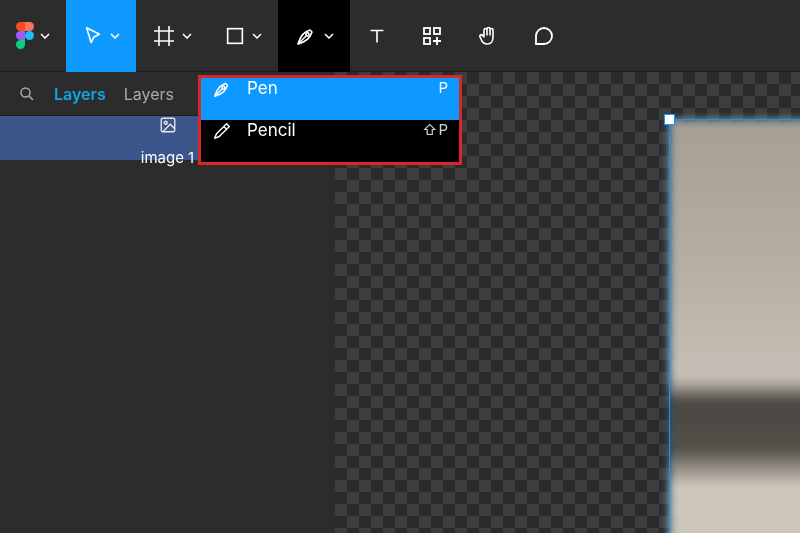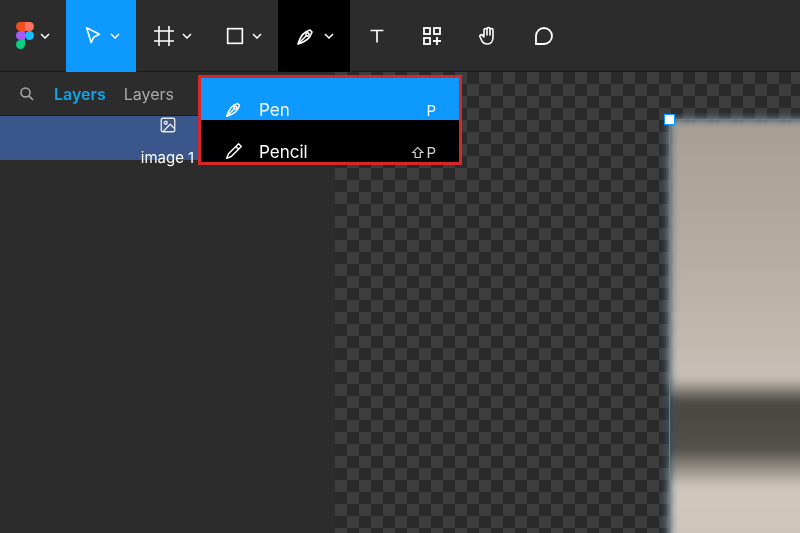--- a/index.html
+++ b/index.html
@@ -39,21 +39,21 @@
     background:
       linear-gradient(180deg,#a79e94 0%,#b6ada3 30%,#c8c0b6 55%,#4a4742 60%,#53504a 70%,#d0c8bd 78%,#cac2b7 100%);
     filter: blur(4px);
   }
   .imgframe-outline { position:absolute; left:335px; top:48px; width:300px; height:470px; outline:1px solid #0d99ff; pointer-events:none;}
   .handle { position:absolute; width:9px; height:9px; background:#fff; outline:1px solid #0d99ff; }
   .handle.tl { left:-5px; top:-5px; }
 
   
   .dropdown { position:absolute; left:198px; top:75px; width:264px; background:#000; border:3px solid #d62828; }
-  .dd-item { height:42px; display:flex; align-items:flex-end; gap:14px; padding:0 22px; font-size:17px; color:#fff; }
+  .dd-item { height:42px; display:flex; align-items:flex-start; gap:14px; padding:0 10px; font-size:17px; color:#fff; }
   .dd-item.sel { background:#0d99ff; }
   .dd-item .lbl { flex:1; }
   .dd-item .sc  { color:#d4d4d4; font-size:15px; letter-spacing:1px;}
   .dd-item.sel .sc { color:#fff; }
 </style>
 </head>
 <body>
 
 <div class="root">
 

